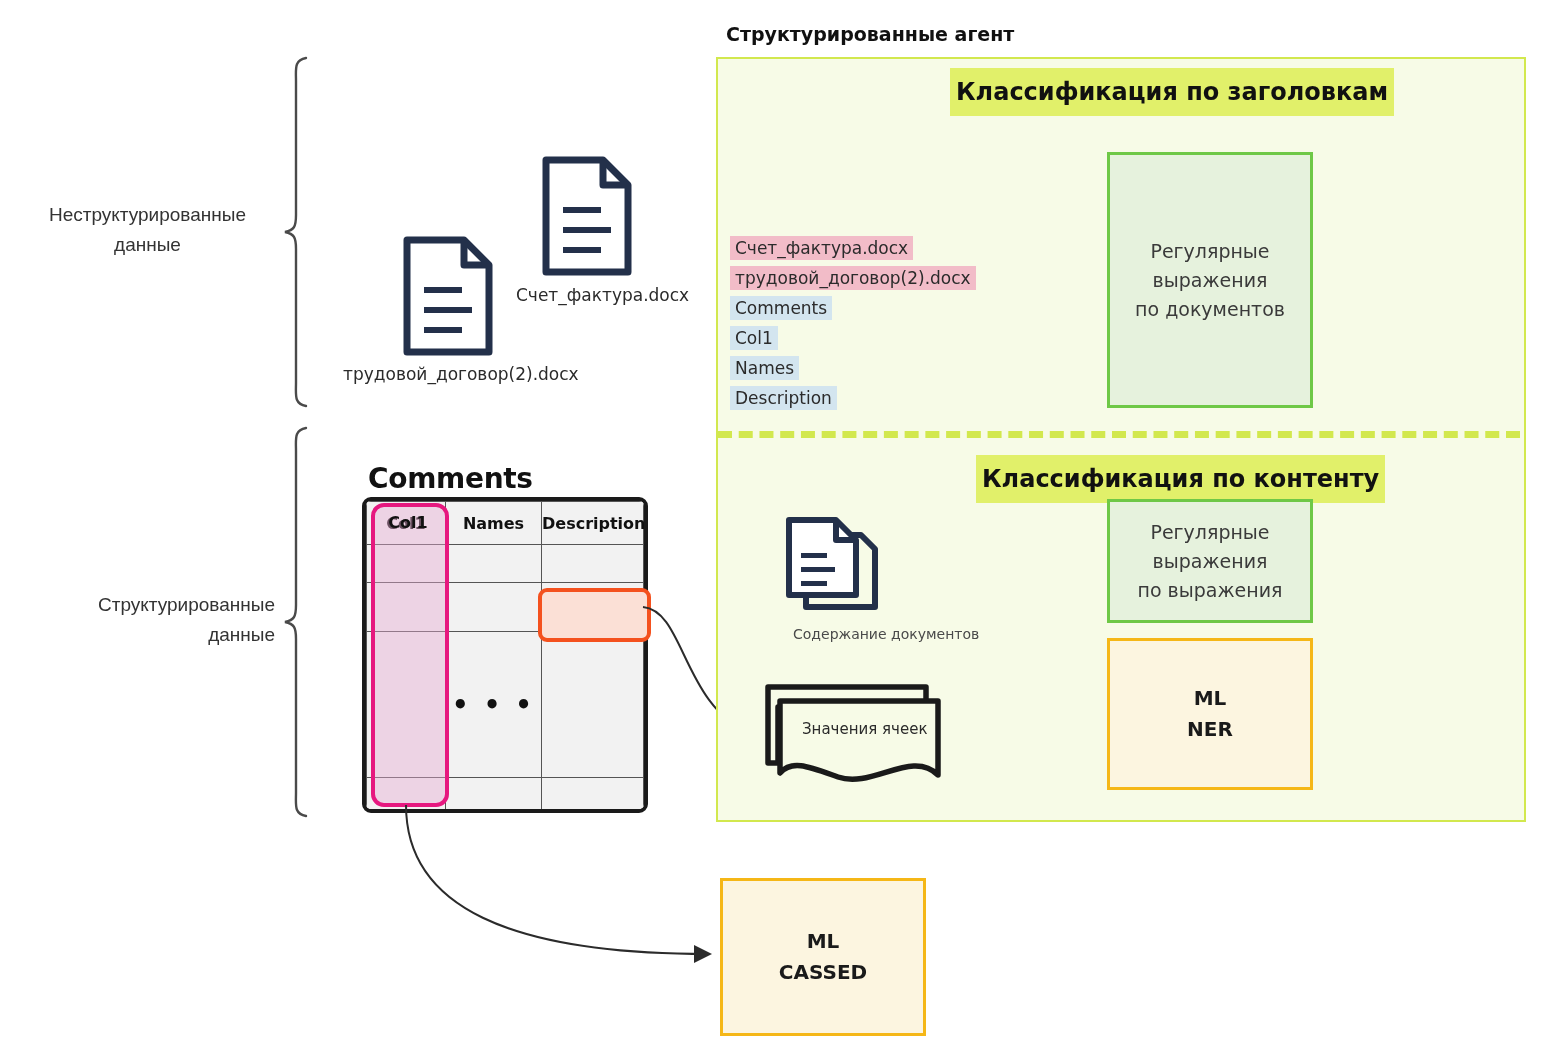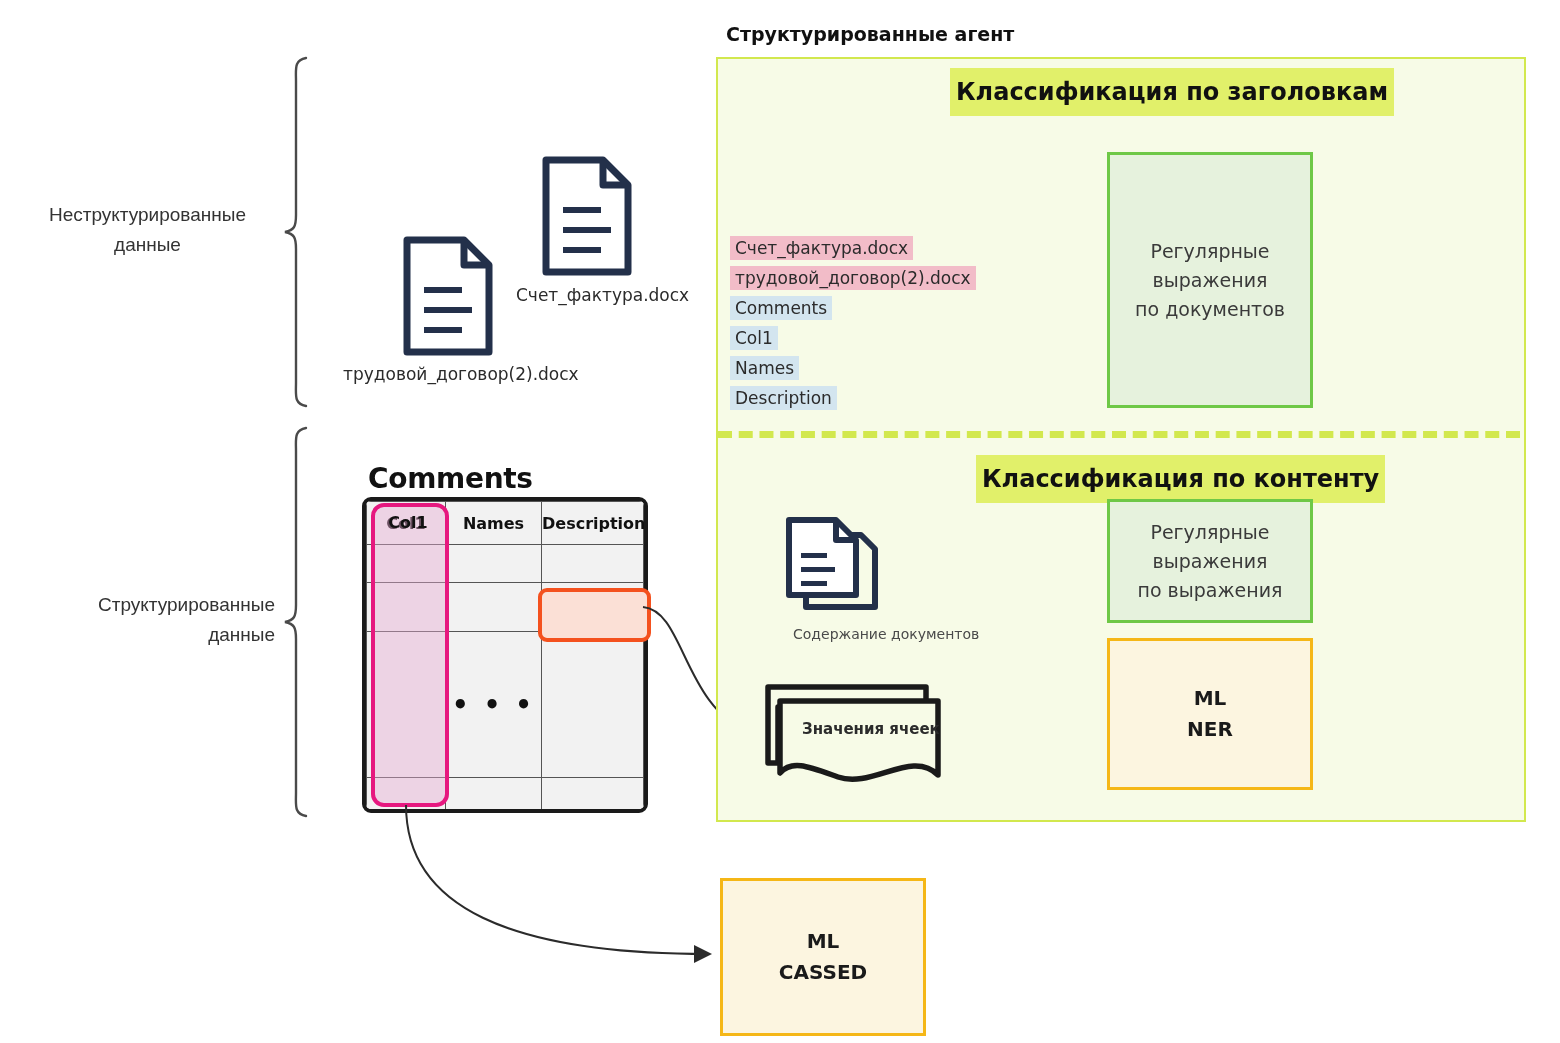--- a/index.html
+++ b/index.html
@@ -150,21 +150,20 @@
   .small-caption {
     font-size: 14px;
     color: #4a4a4a;
     white-space: nowrap;
     margin-left: 39px;
   }
   .cell-values-text {
     font-size: 15px;
     color: #2b2b2b;
     white-space: nowrap;
-    font-weight: bold;
   }
   svg { display: block; overflow: visible; }
 </style>
 </head>
 <body>
 
 <div id="canvas">
 
   <div class="abs bracket-label" style="left:20px; top:200px; width:255px;">
     <div>Неструктурированные</div>

